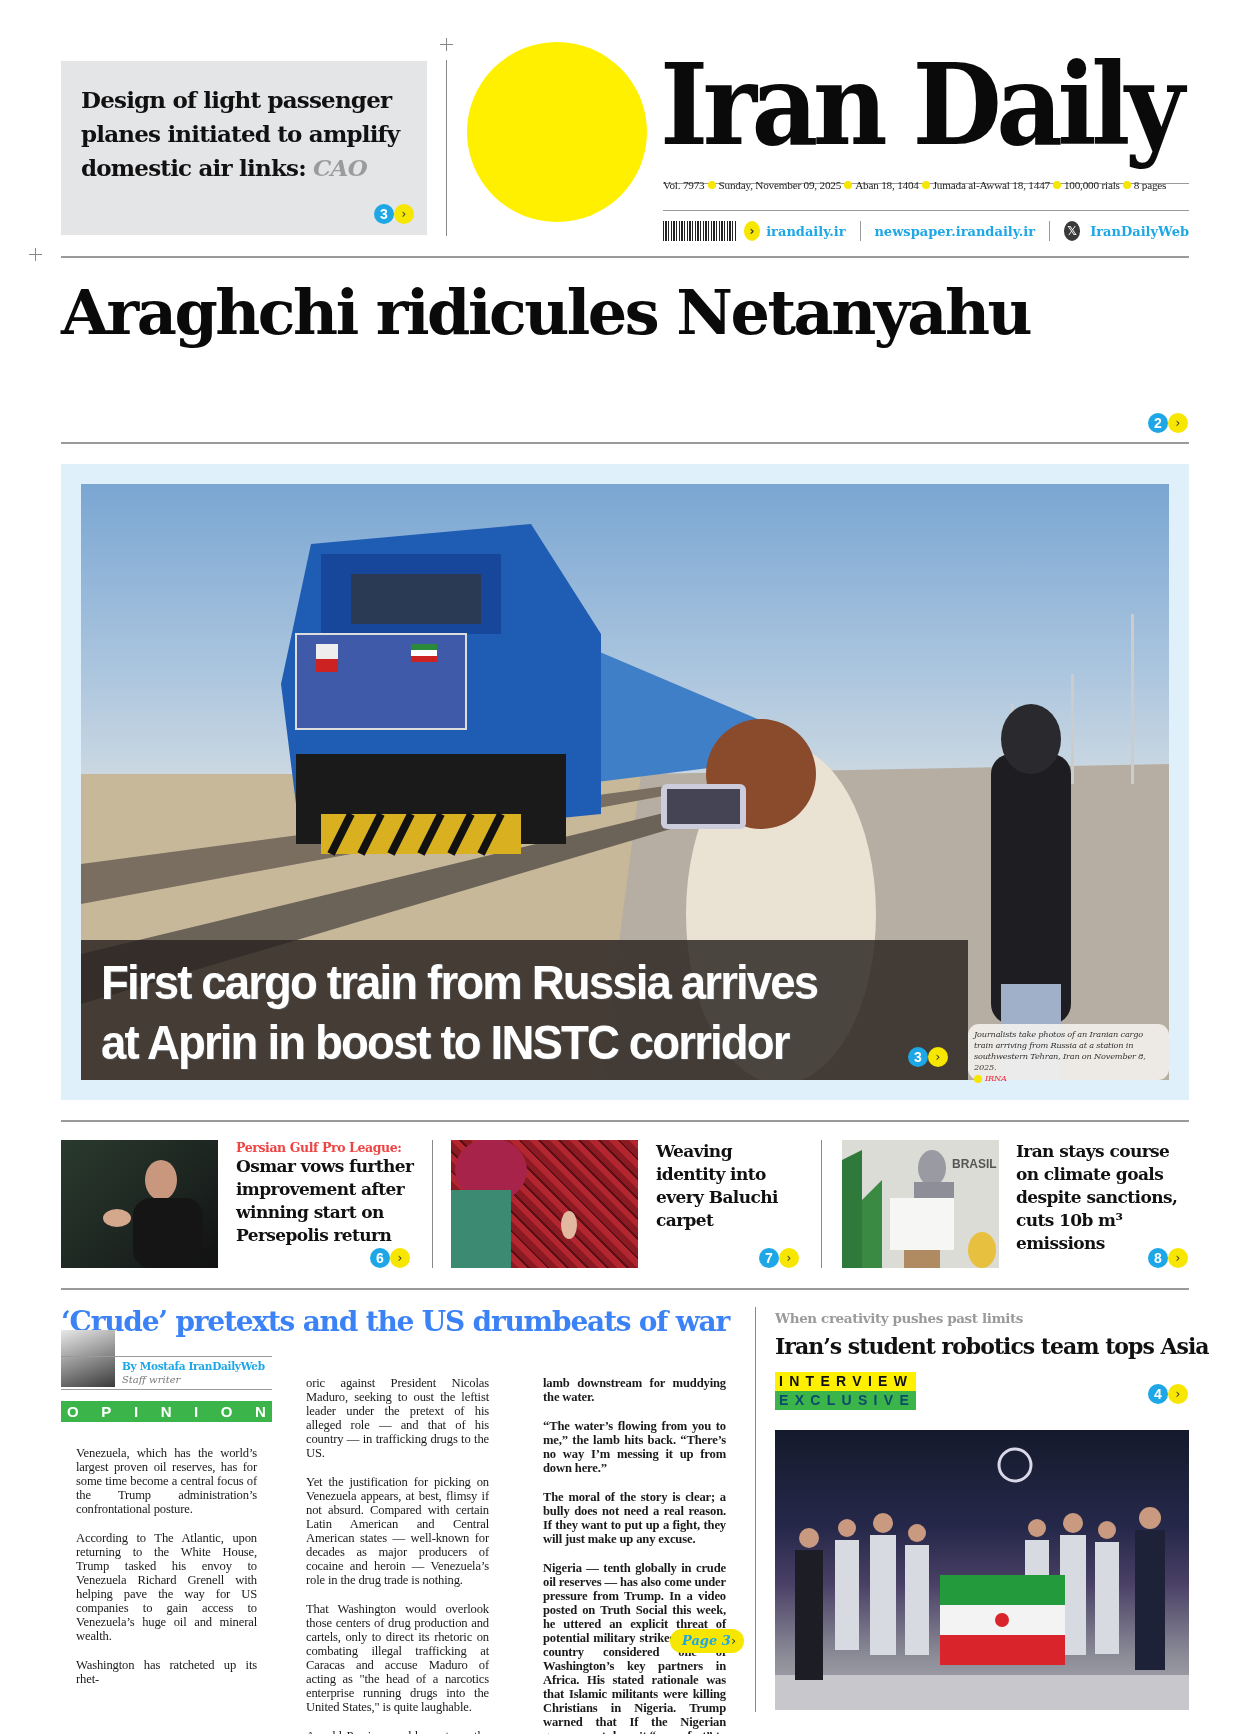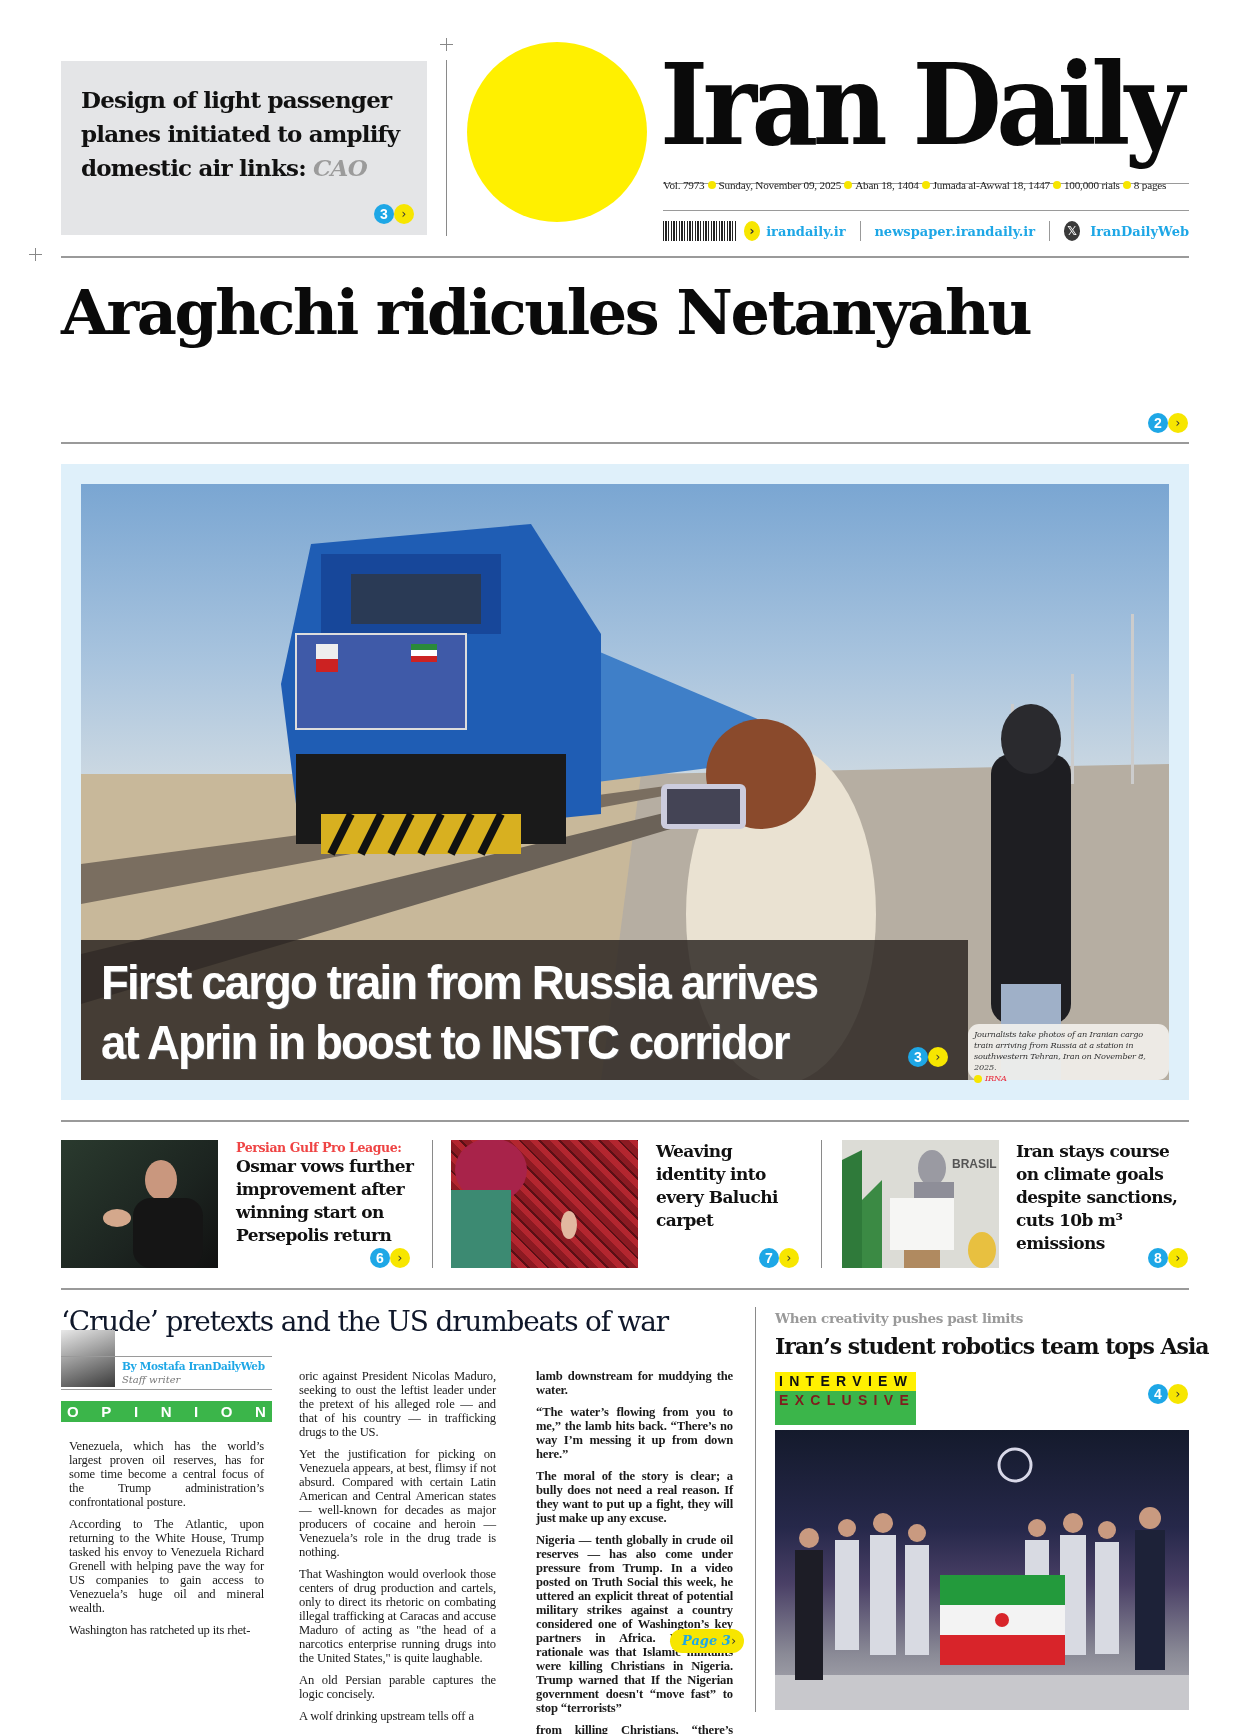--- a/index.html
+++ b/index.html
@@ -47,34 +47,34 @@
   .hero-title { font-family: "Liberation Sans", sans-serif; font-weight: bold; font-size: 49px; line-height: 60px; letter-spacing: -2px; color: #fff; text-shadow: 1px 1px 0 #555; white-space: nowrap; transform: scaleX(0.93); transform-origin: left center; }
   .hero-caption { left: 968px; top: 1024px; width: 201px; height: 56px; background: rgba(245,242,238,0.88); padding: 5px 6px; font-family: "DejaVu Serif", serif; font-style: italic; font-size: 8.2px; line-height: 11px; color: #333; letter-spacing: -0.2px; border-radius: 11px; }
   .hero-credit { color: #e8283a; }
 
   
   .thumb { position: absolute; overflow: hidden; }
   .thumb-kicker { font-family: "DejaVu Serif", serif; font-weight: bold; font-size: 12.5px; color: #ef4444; letter-spacing: -0.4px; }
   .thumb-title { font-family: "DejaVu Serif", serif; font-weight: bold; font-size: 17px; line-height: 23px; letter-spacing: -0.6px; color: #111; }
 
   
-  .op-head { left: 61px; top: 1302px; width: 650px; font-family: "DejaVu Serif", serif; font-weight: normal; font-size: 28px; line-height: 40px; letter-spacing: -1.2px; color: #0f172a; white-space: nowrap; }
+  .op-head { left: 61px; top: 1302px; width: 650px; font-family: "DejaVu Serif", serif; font-weight: bold; font-size: 28px; line-height: 40px; letter-spacing: -1.2px; color: #3b82f6; white-space: nowrap; }
   .author-photo { left: 61px; top: 1330px; width: 54px; height: 57px; background: linear-gradient(160deg, #e8e8e8 0%, #9a9a9a 45%, #3a3a3a 100%); }
   .author-name { left: 122px; top: 1360px; font-family: "DejaVu Serif", serif; font-weight: bold; font-size: 10.5px; color: #1ea7e6; letter-spacing: -0.3px; }
   .author-role { left: 122px; top: 1374px; font-family: "DejaVu Serif", serif; font-style: italic; font-size: 10px; color: #777; }
   .op-label { left: 61px; top: 1401px; width: 211px; height: 21px; background: #3bb54a; color: #fff; font-family: "Liberation Sans", sans-serif; font-weight: bold; font-size: 15px; line-height: 21px; display: flex; justify-content: space-between; padding: 0 6px; }
   .col { position: absolute; font-family: "Liberation Serif", serif; font-size: 12.6px; line-height: 14px; color: #1a1a1a; text-align: justify; letter-spacing: -0.15px; }
-  .col p { margin: 8px; }
+  .col p { margin: 15px; }
   .page-pill { position: absolute; left: 670px; top: 1629px; width: 74px; height: 24px; border-radius: 12px; background: #f7e600; font-family: "DejaVu Serif", serif; font-style: italic; font-weight: bold; font-size: 13px; color: #1ea7e6; line-height: 24px; padding-left: 12px; }
   .page-pill span.chev { position: absolute; right: 8px; top: 0; color: #333; font-style: normal; font-weight: normal; font-family: "DejaVu Sans", sans-serif; font-size: 12px; }
 
   .rob-kicker { left: 775px; top: 1310px; font-family: "DejaVu Serif", serif; font-weight: bold; font-size: 13.5px; color: #9a9a9a; letter-spacing: -0.4px; }
   .rob-title { left: 775px; top: 1330px; width: 415px; font-family: "DejaVu Serif", serif; font-weight: bold; font-size: 22px; line-height: 32px; letter-spacing: -1px; color: #111; white-space: nowrap; }
   .tag-interview { left: 775px; top: 1372px; width: 141px; height: 19px; background: #fff000; color: #111; font-family: "Liberation Sans", sans-serif; font-weight: bold; font-size: 14px; line-height: 19px; letter-spacing: 6.3px; padding-left: 4px; }
-  .tag-exclusive { left: 775px; top: 1391px; width: 141px; height: 34px; background: #3bb54a; color: #7f1d1d; font-family: "Liberation Sans", sans-serif; font-weight: bold; font-size: 14px; line-height: 19px; letter-spacing: 6.3px; padding-left: 4px; }
+  .tag-exclusive { left: 775px; top: 1391px; width: 141px; height: 19px; background: #3bb54a; color: #0c4a6e; font-family: "Liberation Sans", sans-serif; font-weight: bold; font-size: 14px; line-height: 19px; letter-spacing: 6.3px; padding-left: 4px; }
   .rob-photo { left: 775px; top: 1430px; width: 414px; height: 280px; overflow: hidden; background: linear-gradient(180deg, #141a2c 0%, #26284a 35%, #4a4066 55%, #8a8a96 80%, #b2b2b8 100%); }
 </style>
 </head>
 <body>
 
 <div class="cross" style="left:440px;top:38px;"></div>
 <div class="cross" style="left:29px;top:248px;"></div>
 <div class="vrule" style="left:446px;top:60px;height:176px;"></div>
 <div class="hrule" style="left:663px;top:183px;width:526px;height:1px;"></div>
 <div class="hrule" style="left:663px;top:210px;width:526px;height:1px;"></div>

